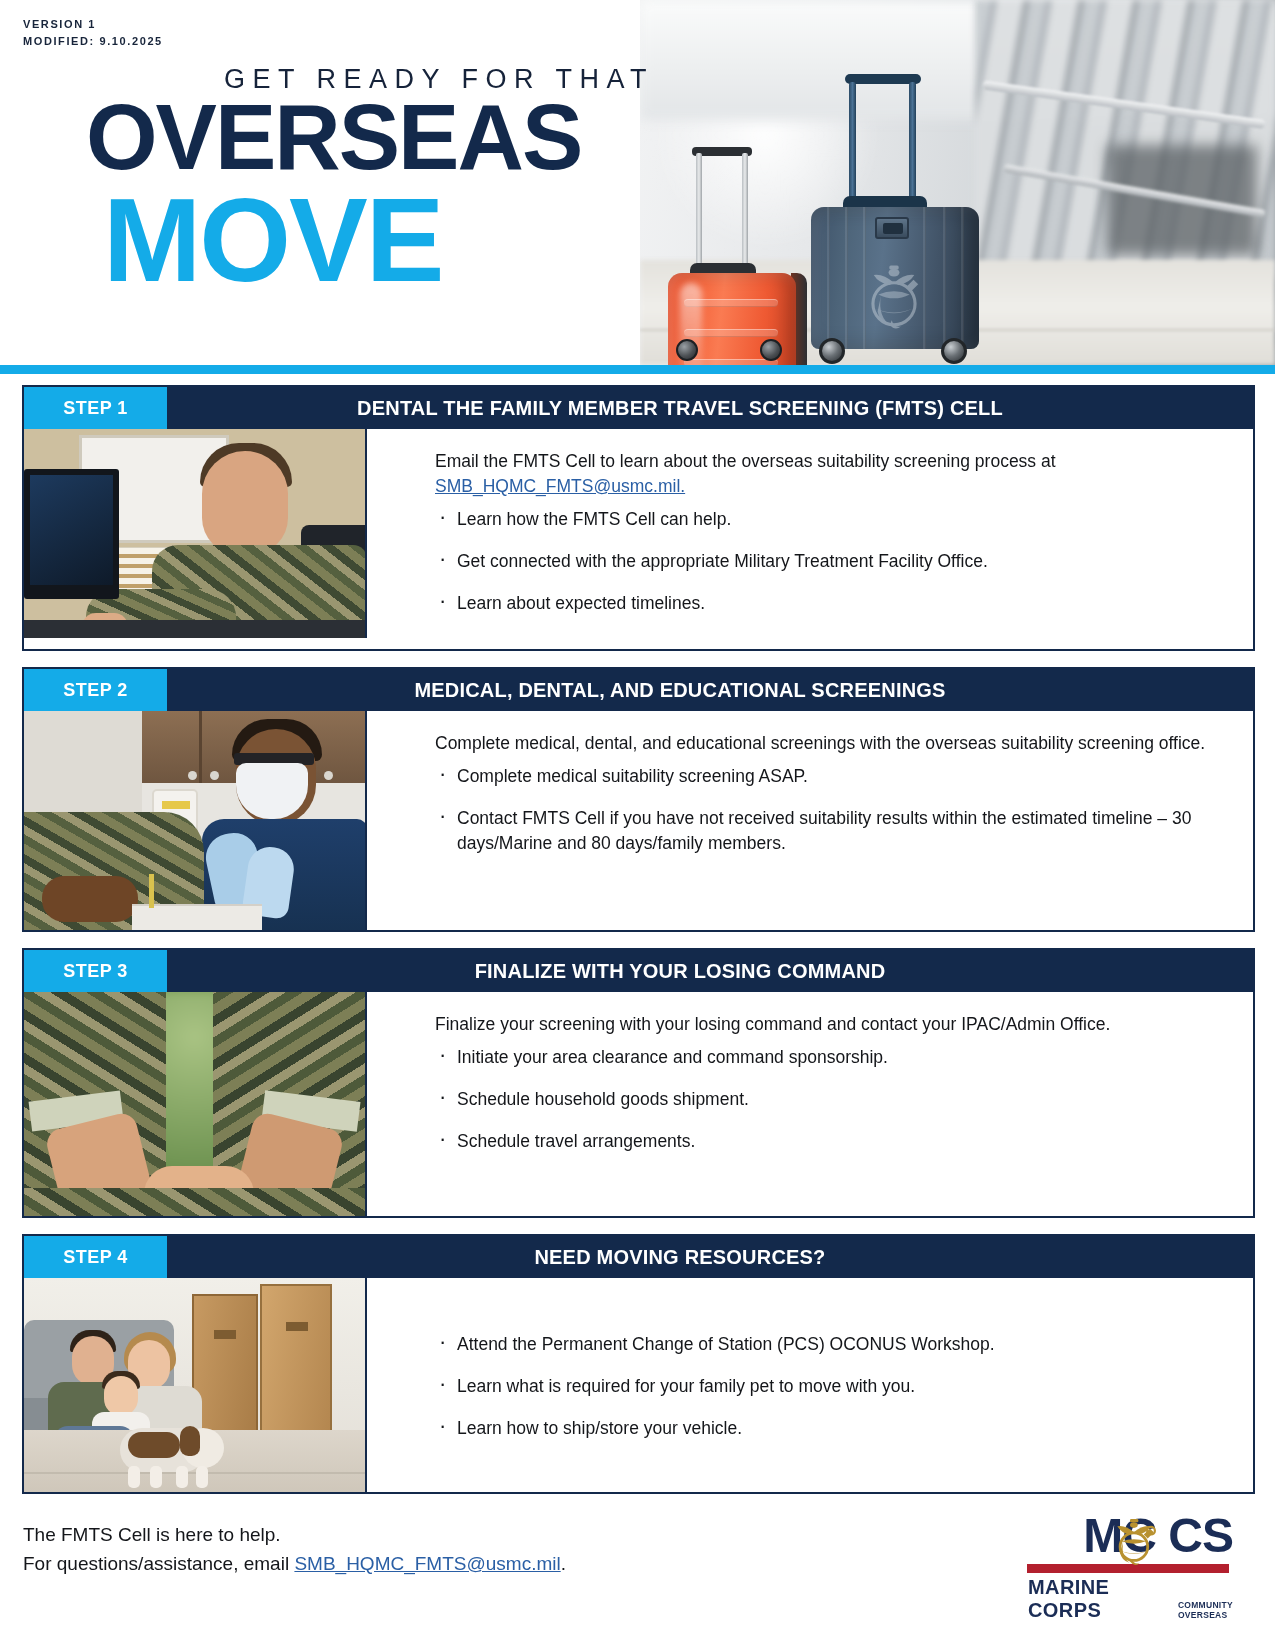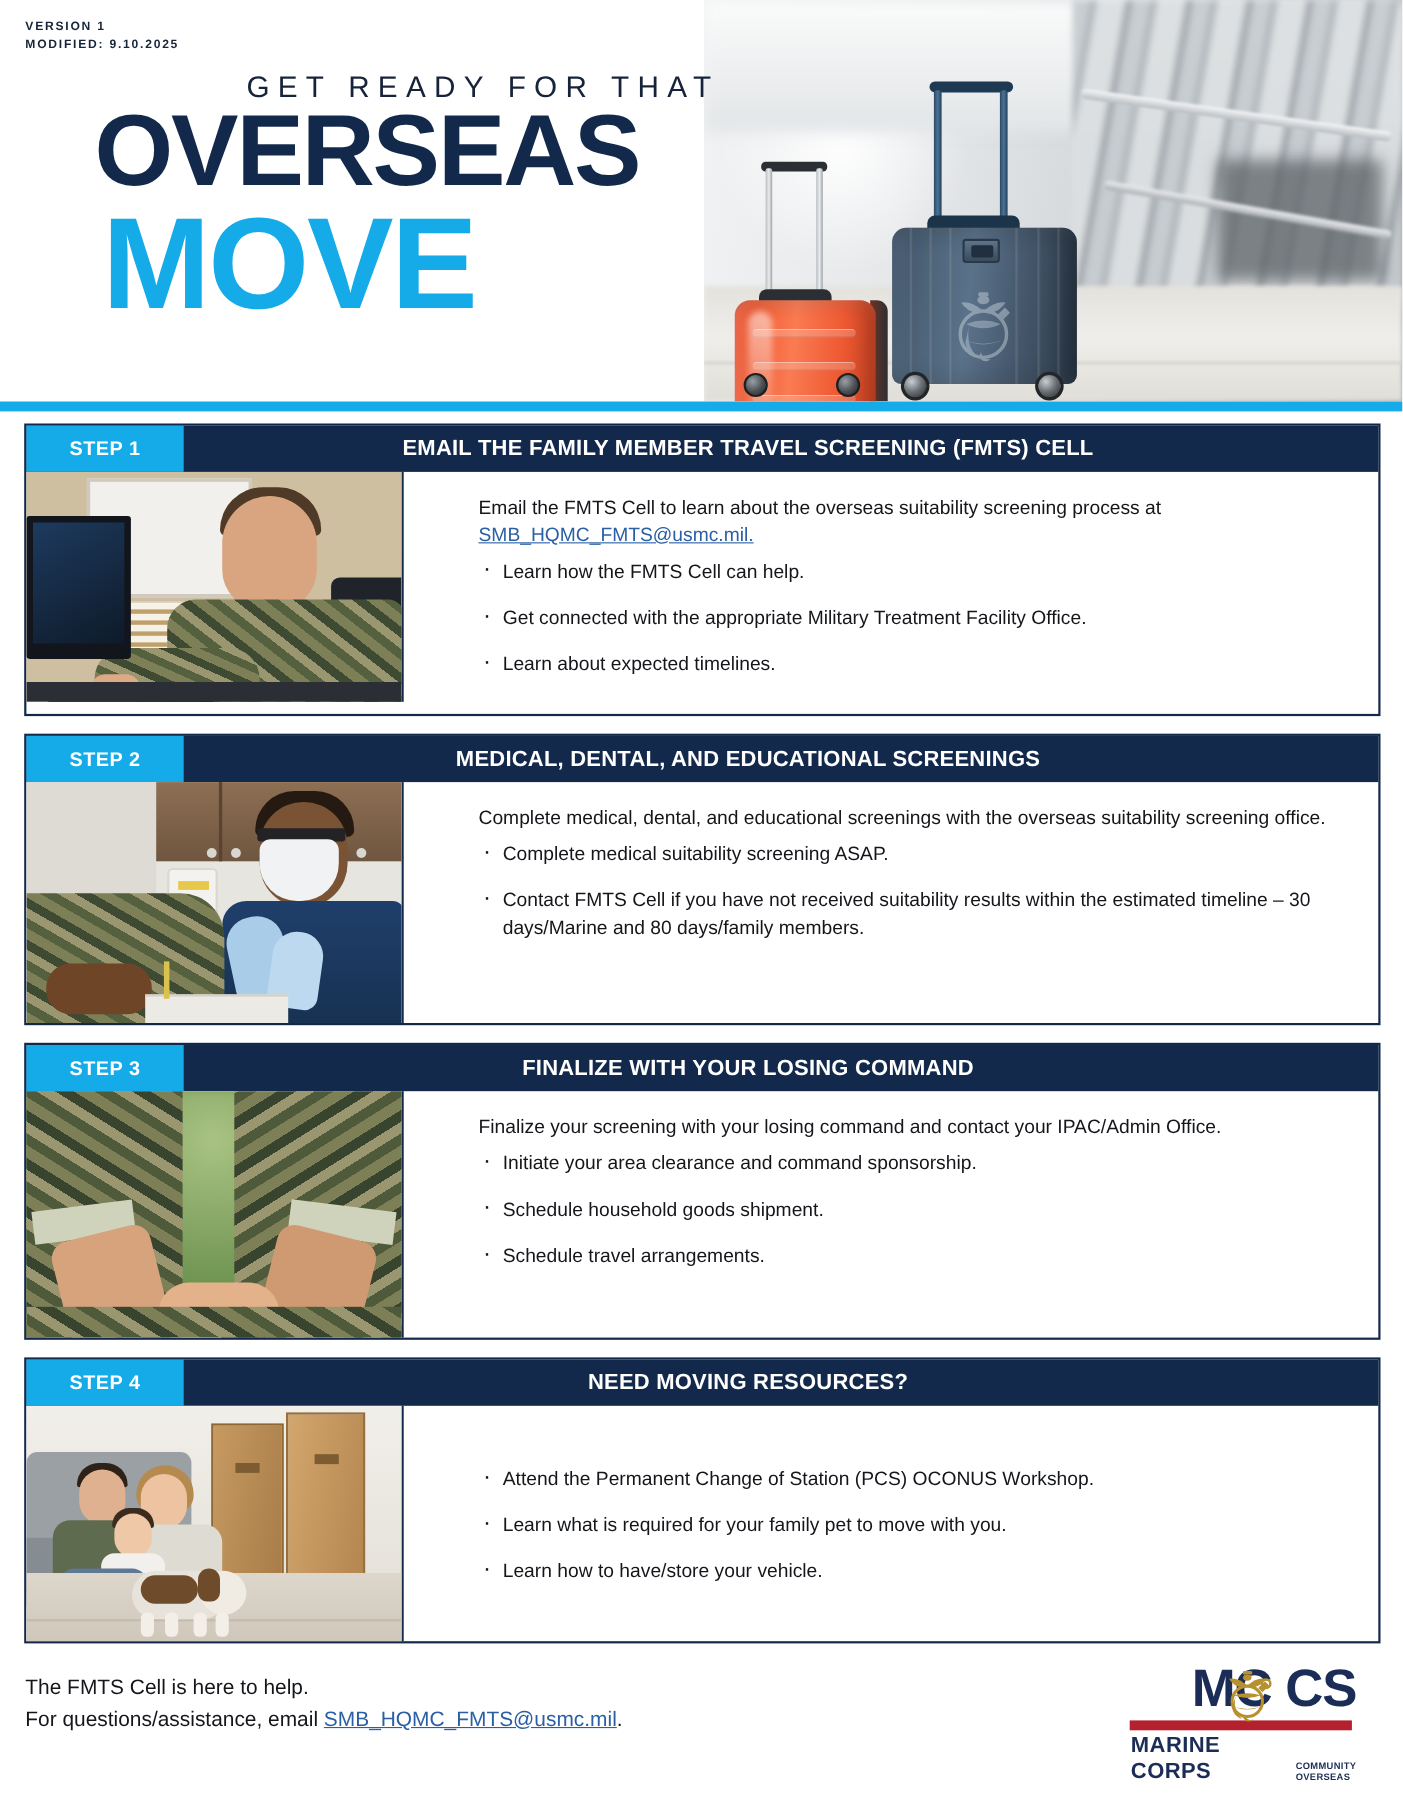--- a/index.html
+++ b/index.html
@@ -182,21 +182,21 @@
     position:absolute; left:224px; top:64px;
     font-size:27px; font-weight:400; color:#16233a;
     letter-spacing:7.5px;
   }
   .title-dark {
     position:absolute; left:86px; top:94px;
     font-size:92px; font-weight:900; color:#13294b;
     letter-spacing:-2px; line-height:86px;
   }
   .title-blue {
-    position:absolute; left:93px; top:184px;
+    position:absolute; left:103px; top:184px;
     font-size:118px; font-weight:900; color:#14ABE8;
     letter-spacing:-2px; line-height:112px;
   }
 
   .cyan-rule {
     position:absolute; left:0; top:365px; width:1275px; height:9px;
     background:#14ABE8;
   }
 
   
@@ -463,21 +463,21 @@
   <div class="title-blue">MOVE</div>
 </div>
 
 <div class="cyan-rule"></div>
 
 <div class="steps">
 
   <div class="card">
     <div class="card-head">
       <div class="step-badge">STEP 1</div>
-      <div class="card-title">EMAIL THE FAMILY MEMBER TRAVEL SCREENING (FMTS) CELL</div>
+      <div class="card-title">DENTAL THE FAMILY MEMBER TRAVEL SCREENING (FMTS) CELL</div>
     </div>
     <div class="card-body">
       <div class="card-photo" style="height:209px">
         <div class="p1">
           <div class="wall"></div>
           <div class="whiteboard"></div>
           <div class="papers">
               <i></i>
               <i></i>
               <i></i>
@@ -615,21 +615,21 @@
           <div class="dog-leg" style="left:104px"></div>
           <div class="dog-leg" style="left:126px"></div>
           <div class="dog-leg" style="left:152px"></div>
           <div class="dog-leg" style="left:172px"></div>
         </div>
       </div>
       <div class="card-text" style="padding-top:46px">
         <ul class="bullets">
           <li>Attend the Permanent Change of Station (PCS) OCONUS Workshop.</li>
           <li>Learn what is required for your family pet to move with you.</li>
-          <li>Learn how to have/store your vehicle.</li>
+          <li>Learn how to ship/store your vehicle.</li>
         </ul>
       </div>
     </div>
   </div>
 
 </div>
 
 <div class="footer">
   <div class="footer-text">
     <div>The FMTS Cell is here to help.</div>

